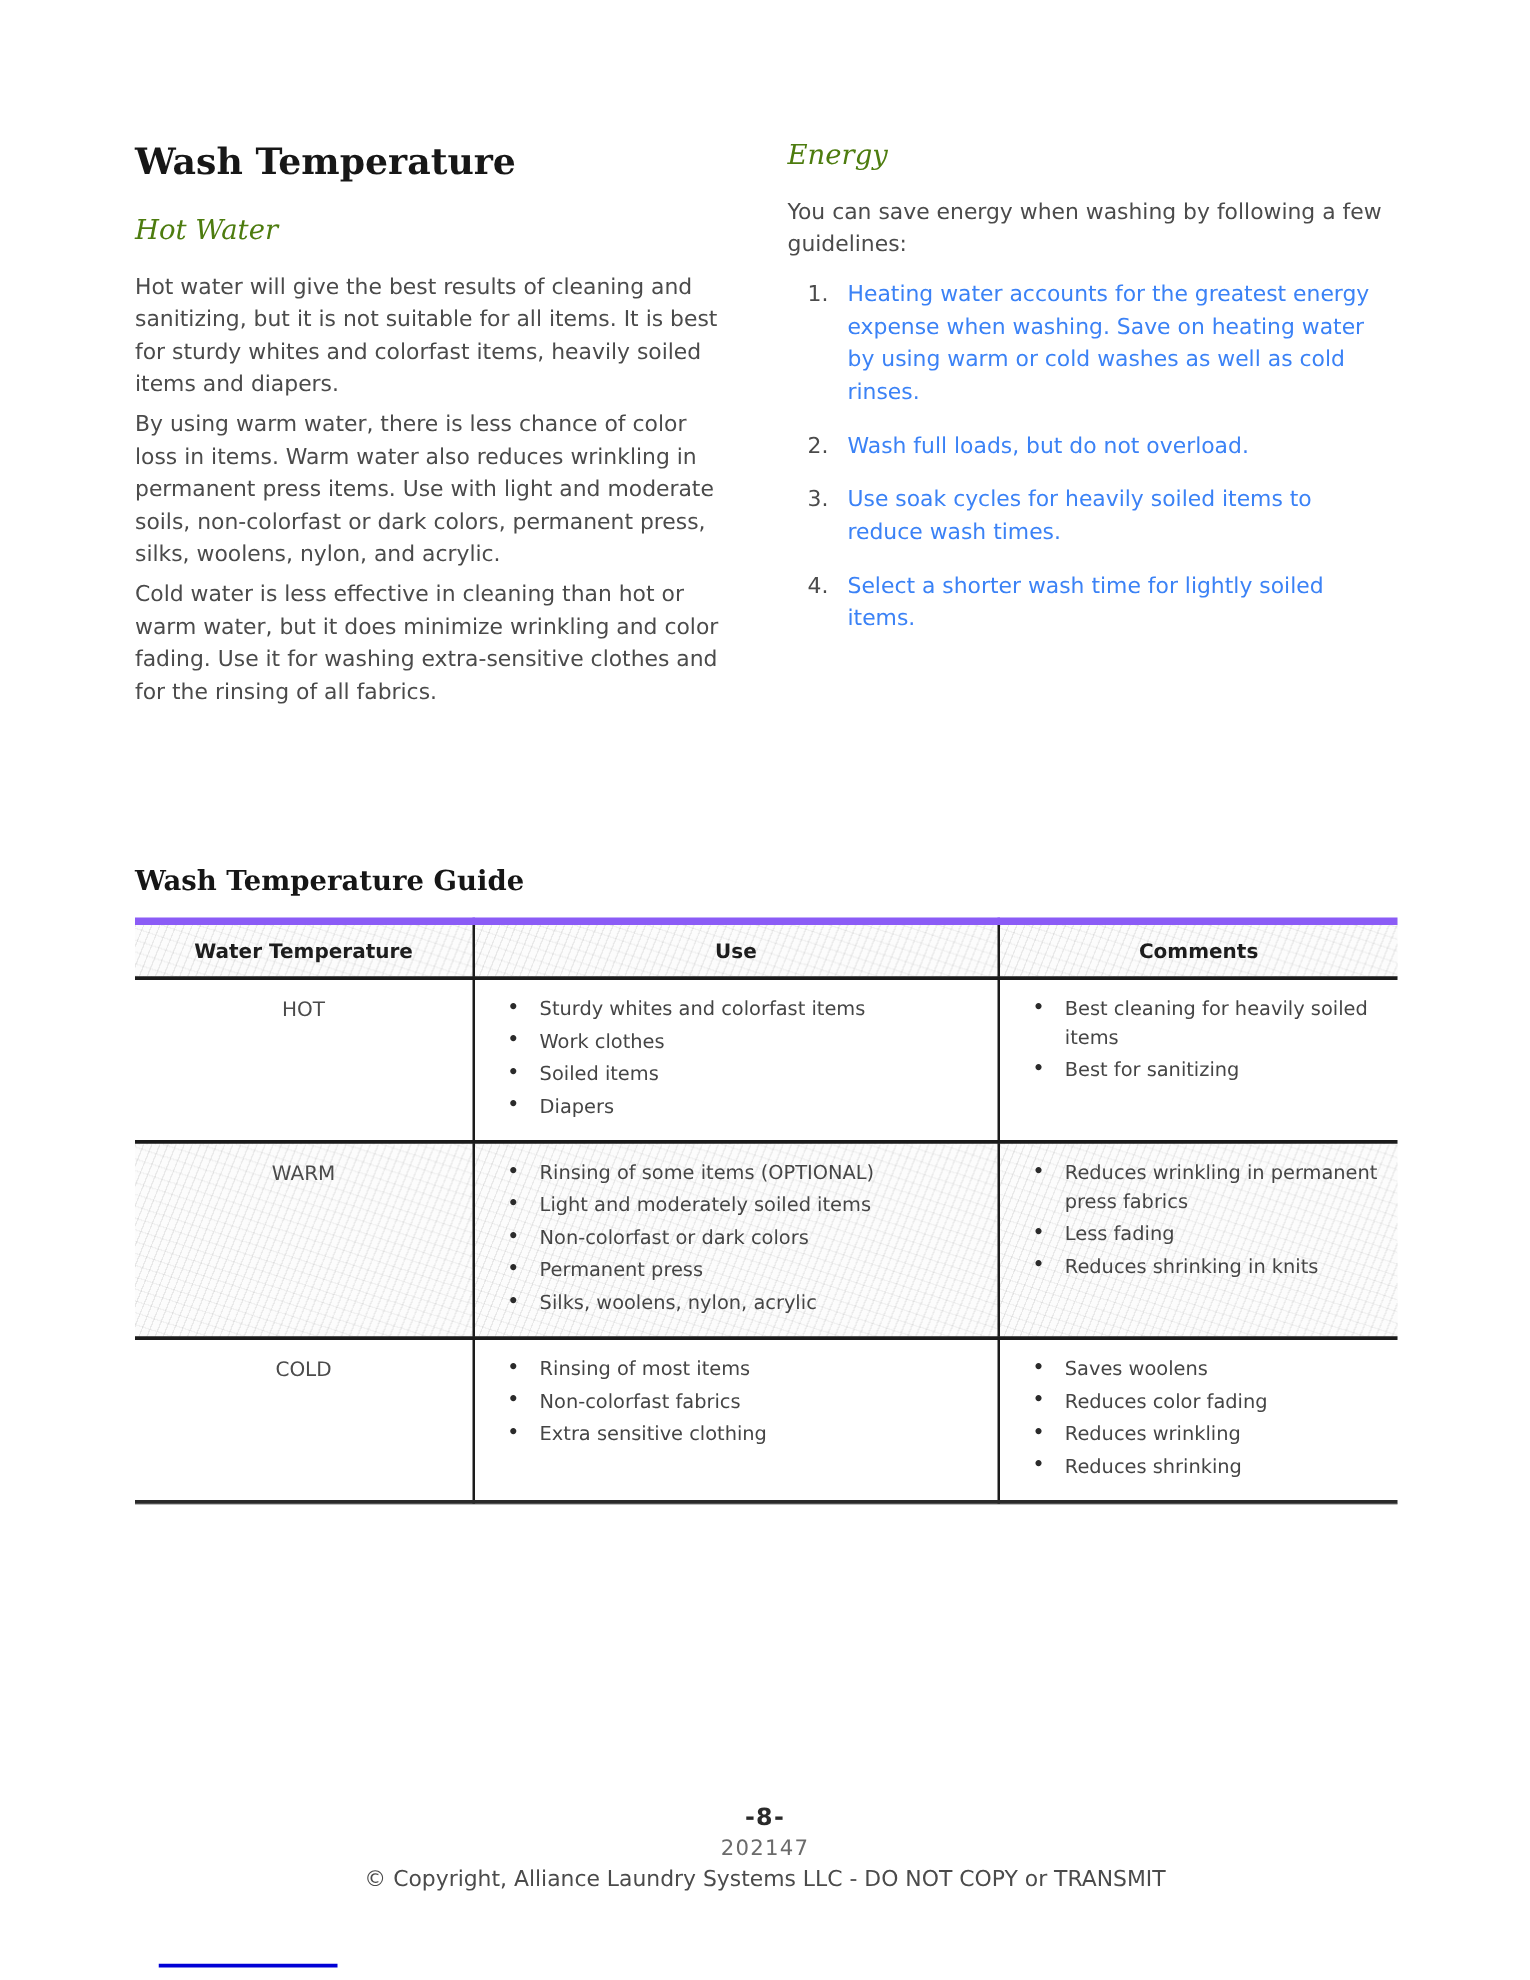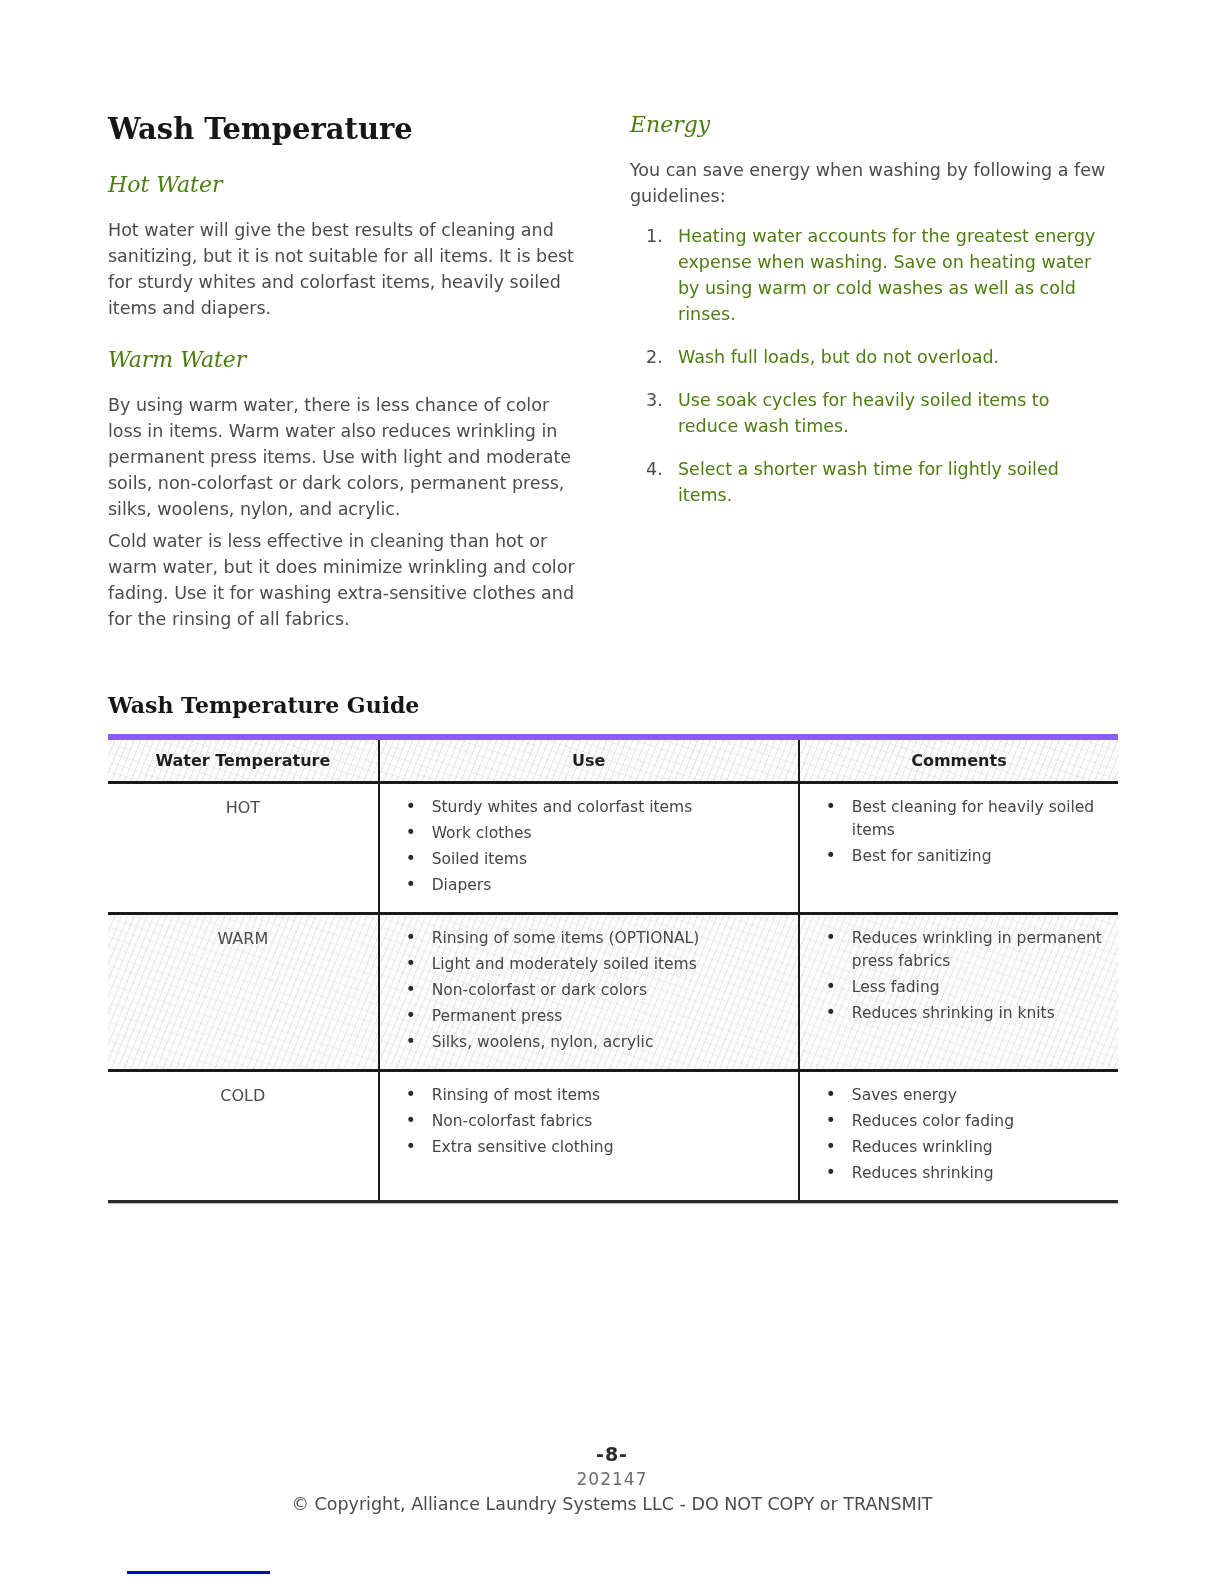--- a/index.html
+++ b/index.html
@@ -29,21 +29,21 @@
   }
   .doc-h2.first { margin-top:0; }
   .body-text {
     font-size:17.5px; line-height:26px; color:#4b4b4b;
     margin:0 0 6px 0;
   }
 
   ol.energy-list { list-style:none; margin:14px 0 0 0; }
   ol.energy-list li {
     position:relative; padding-left:48px;
-    font-size:17.5px; line-height:26px; color:#4d7c0f;
+    font-size:17.5px; line-height:26px; color:#3b82f6;
     margin-bottom:17px;
     counter-increment:energy;
   }
   ol.energy-list { counter-reset:energy; }
   ol.energy-list li::before {
     content:counter(energy) ".";
     position:absolute; left:16px; top:0;
     color:#4b4b4b;
   }
 
@@ -108,21 +108,20 @@
 <body>
 
 <div class="page">
 
   <div class="col-left">
     <h1 class="doc-h1">Wash Temperature</h1>
 
     <h2 class="doc-h2 first">Hot Water</h2>
     <p class="body-text">Hot water will give the best results of cleaning and sanitizing, but it is not suitable for all items. It is best for sturdy whites and colorfast items, heavily soiled items and diapers.</p>
 
-    <h2 class="doc-h2">Warm Water</h2>
     <p class="body-text">By using warm water, there is less chance of color loss in items. Warm water also reduces wrinkling in permanent press items. Use with light and moderate soils, non-colorfast or dark colors, permanent press, silks, woolens, nylon, and acrylic.</p>
 
     <p class="body-text">Cold water is less effective in cleaning than hot or warm water, but it does minimize wrinkling and color fading. Use it for washing extra-sensitive clothes and for the rinsing of all fabrics.</p>
   </div>
 
   <div class="col-right">
     <h2 class="doc-h2 first">Energy</h2>
     <p class="body-text">You can save energy when washing by following a few guidelines:</p>
     <ol class="energy-list">
       <li>Heating water accounts for the greatest energy expense when washing. Save on heating water by using warm or cold washes as well as cold rinses.</li>
@@ -188,21 +187,21 @@
           <td class="temp-cell">COLD</td>
           <td class="list-cell">
             <ul class="cell-list">
               <li>Rinsing of most items</li>
               <li>Non-colorfast fabrics</li>
               <li>Extra sensitive clothing</li>
             </ul>
           </td>
           <td class="list-cell">
             <ul class="cell-list">
-              <li>Saves energy</li>
+              <li>Saves woolens</li>
               <li>Reduces color fading</li>
               <li>Reduces wrinkling</li>
               <li>Reduces shrinking</li>
             </ul>
           </td>
         </tr>
       </tbody>
     </table>
   </div>
 

